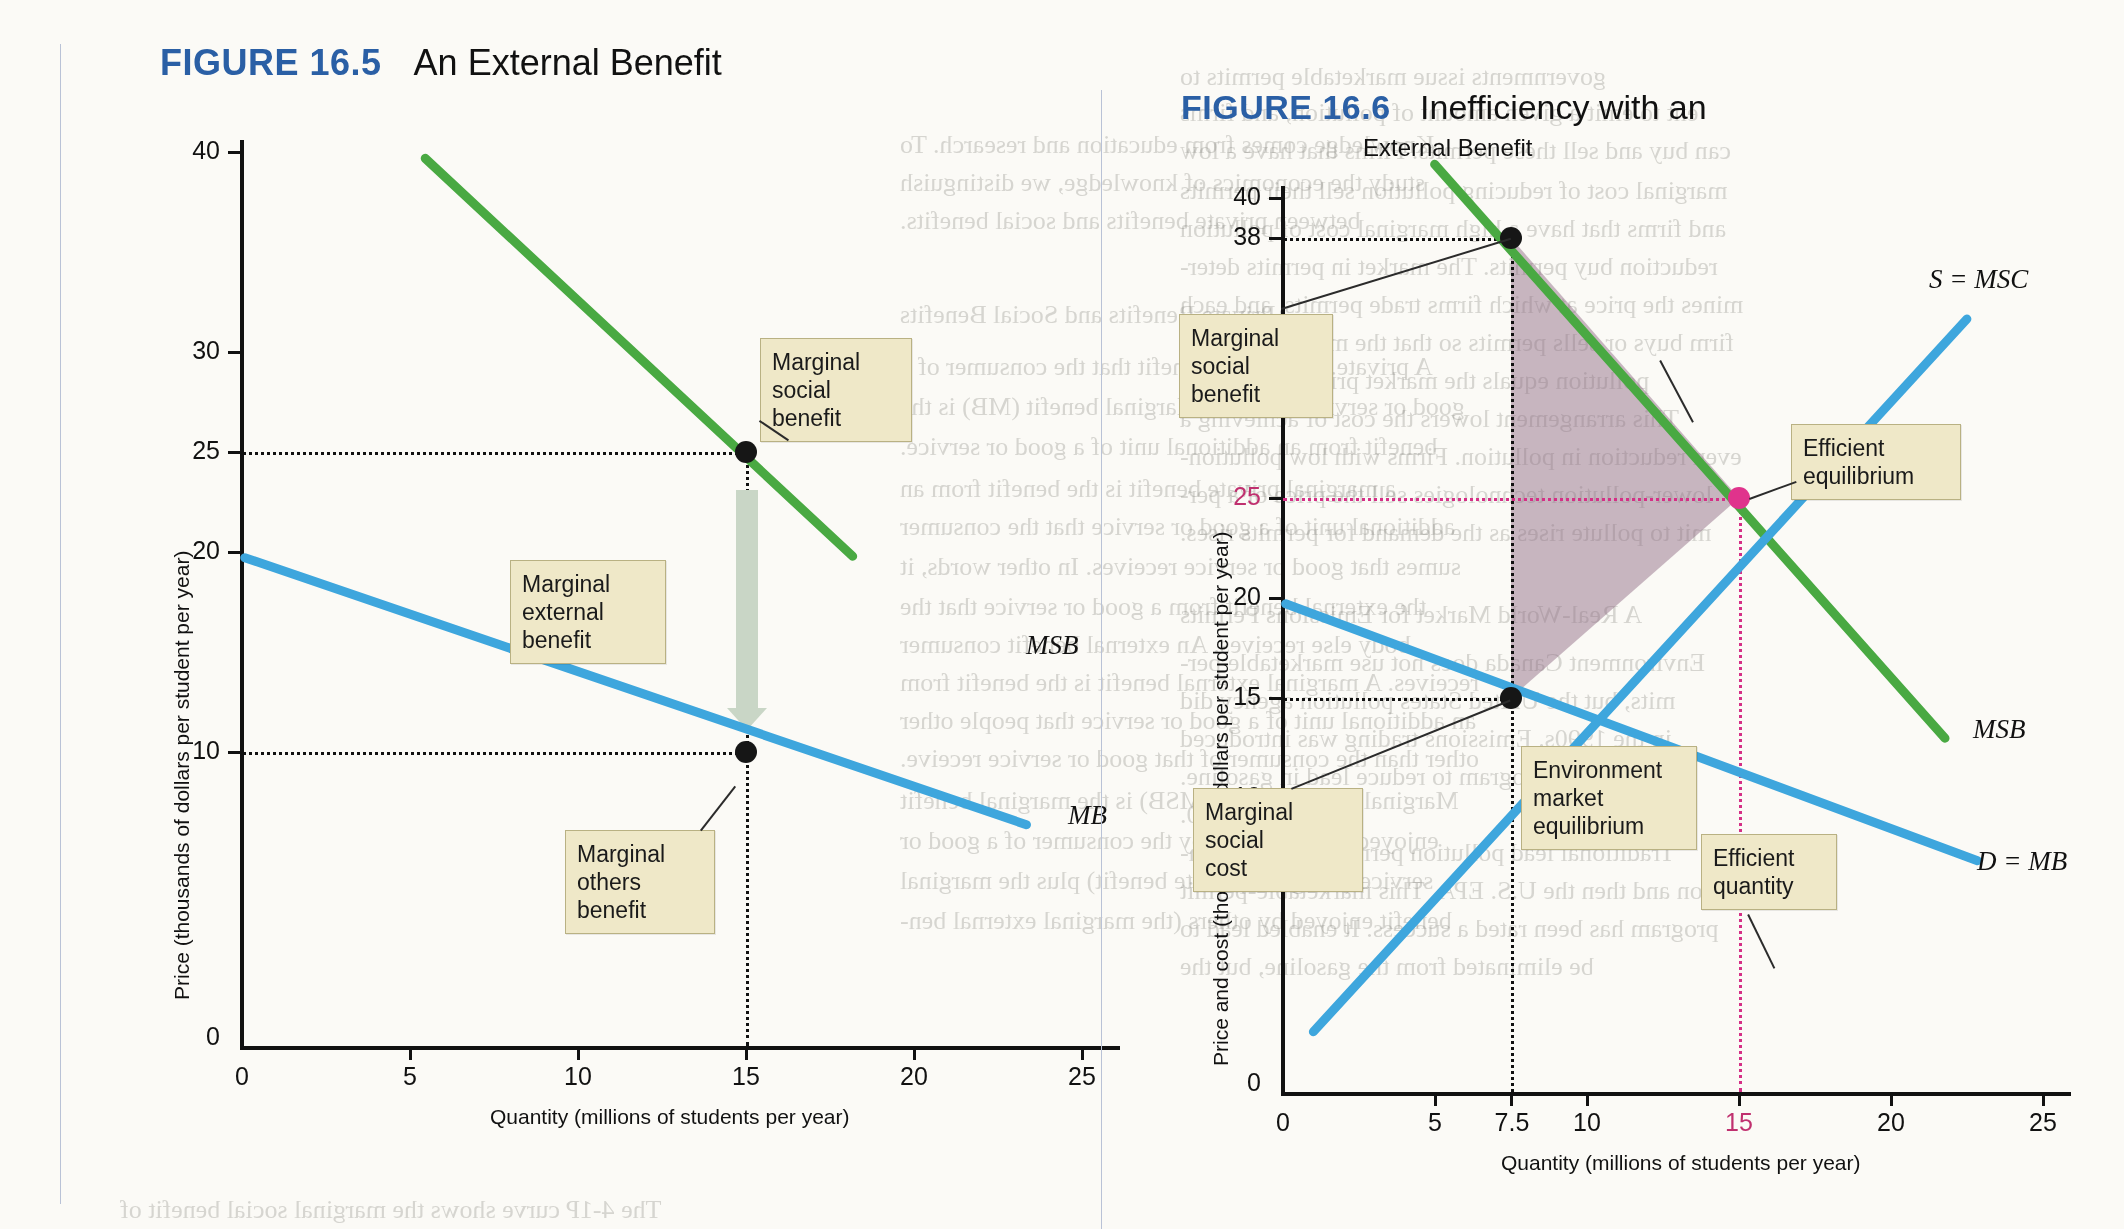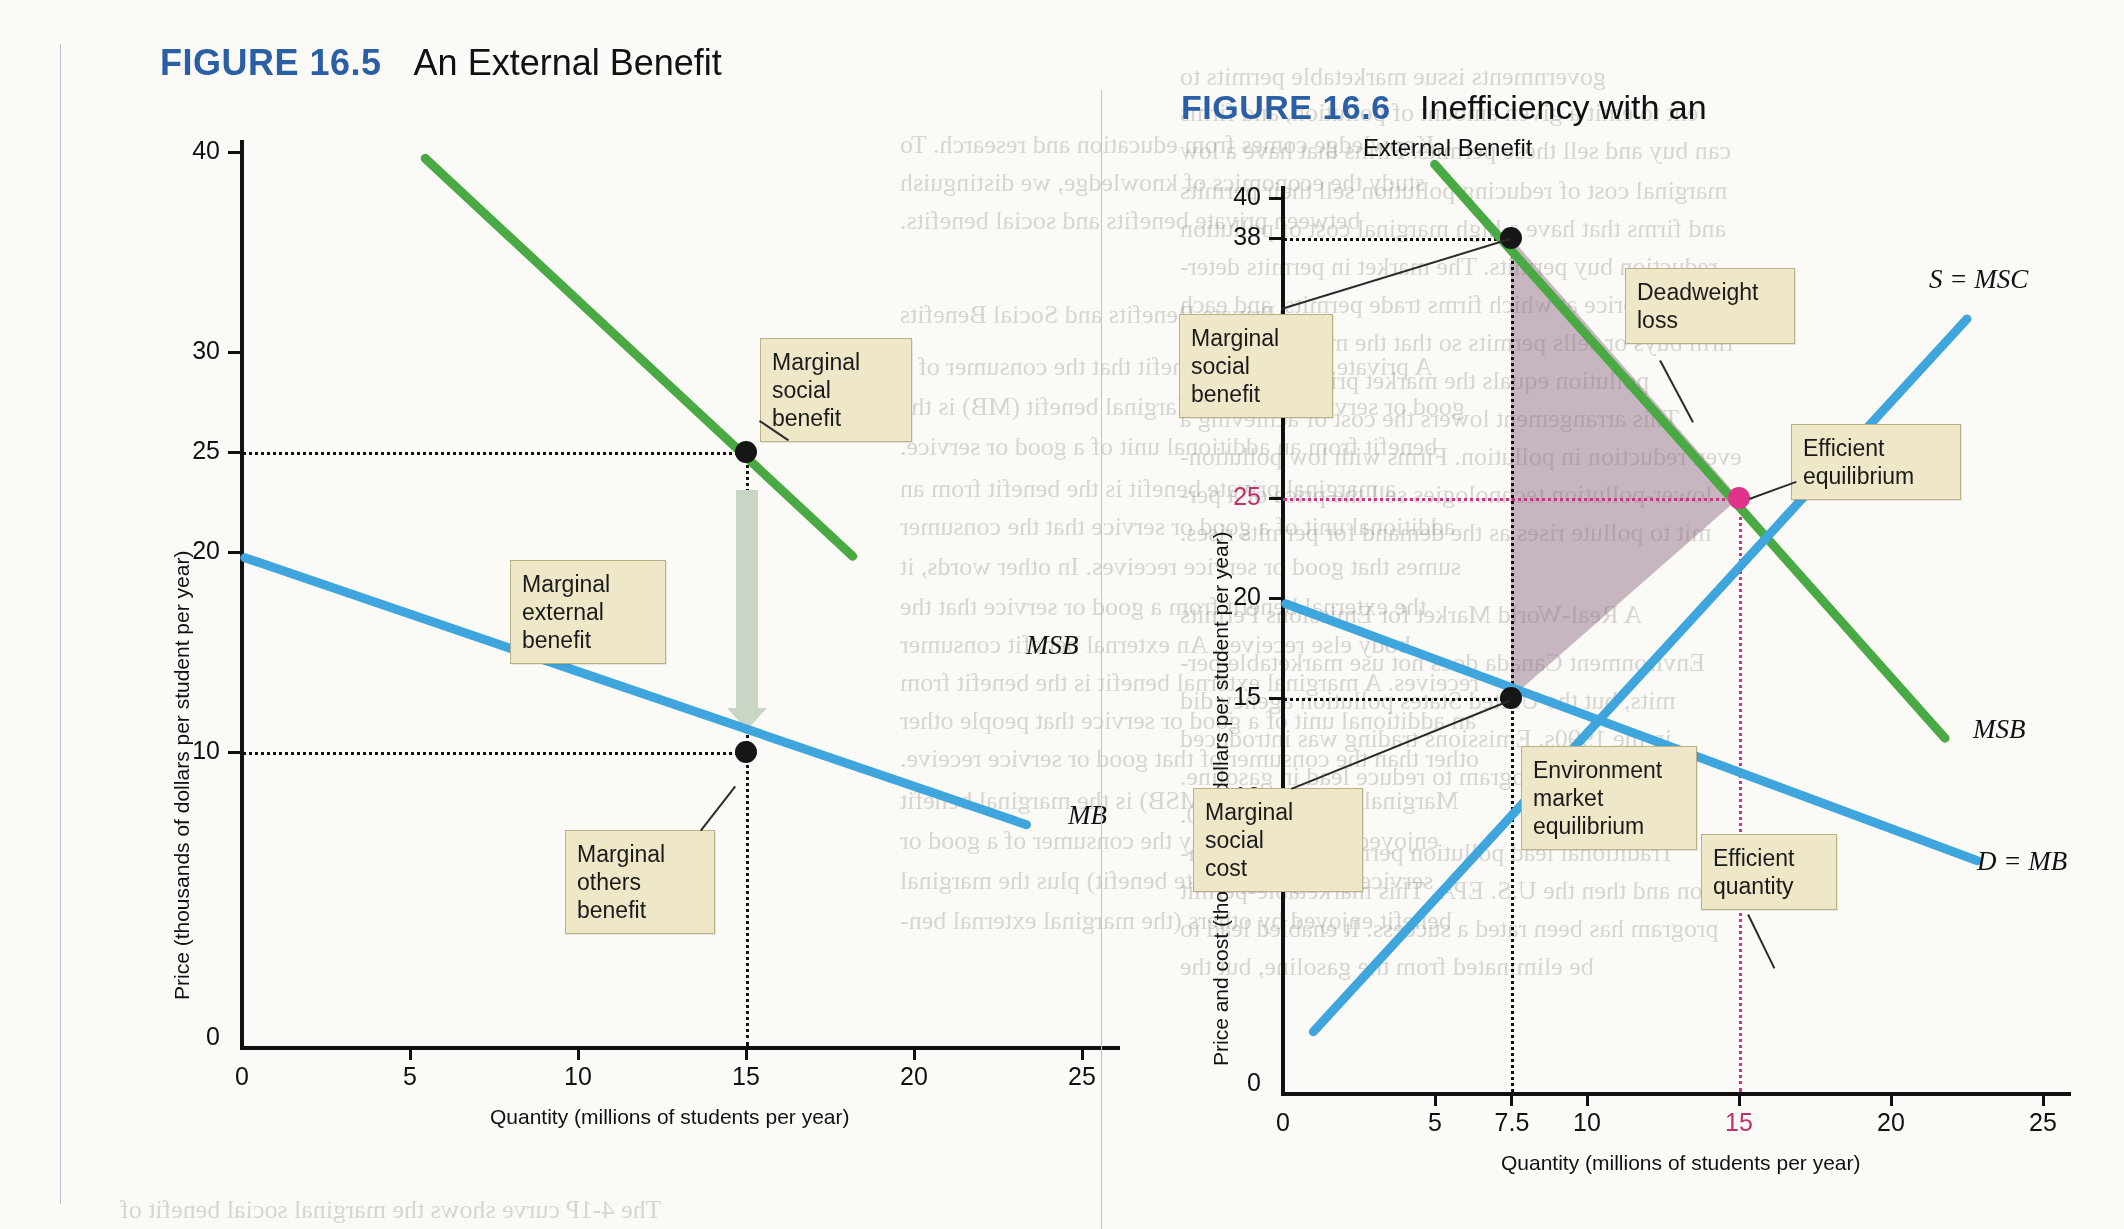--- a/index.html
+++ b/index.html
@@ -264,24 +264,20 @@
     <div class="line msc" style="left:206px;top:986px;width:976px;height:9px;transform:rotate(-47.48deg);"></div>
 
     <div class="dot" style="left:399px;top:181px;"></div>
     <div class="dot" style="left:399px;top:641px;"></div>
     <div class="dot magenta" style="left:627px;top:441px;"></div>
 
     <div class="curvelab" style="left:828px;top:218px;">S = MSC</div>
     <div class="curvelab" style="left:872px;top:668px;">MSB</div>
     <div class="curvelab" style="left:876px;top:800px;">D = MB</div>
 
-    <div class="callout" style="left:524px;top:222px;width:146px;">
-      <div>Deadweight</div>
-      <div>loss</div>
-    </div>
     <div class="leader" style="left:560px;top:314px;width:70px;transform:rotate(62deg);"></div>
 
     <div class="callout" style="left:78px;top:268px;width:130px;">
       <div>Marginal</div>
       <div>social</div>
       <div>benefit</div>
     </div>
     <div class="leader" style="left:180px;top:262px;width:240px;transform:rotate(-17deg);"></div>
 
     <div class="callout" style="left:690px;top:378px;width:146px;">

